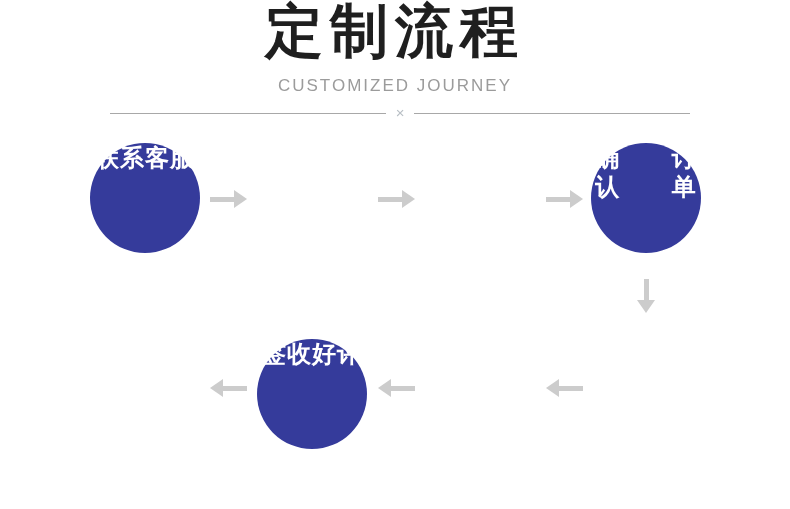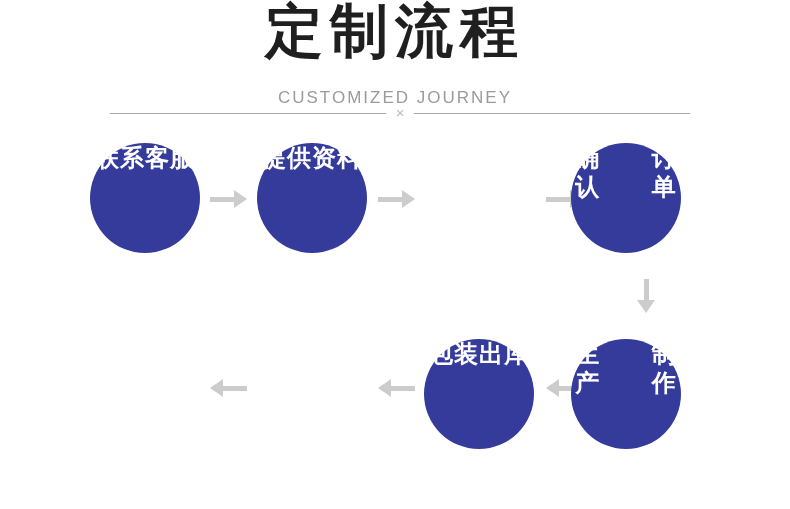--- a/index.html
+++ b/index.html
@@ -20,21 +20,21 @@
   }
   .canvas{position:absolute;inset:0;border-radius:9px;}
 
   
   .title{
     position:absolute;top:-4px;left:0;width:790px;
     text-align:center;font-size:58px;line-height:70px;
     font-weight:900;color:var(--title);letter-spacing:7px;margin:0;
   }
   .subtitle{
-    position:absolute;top:88px;left:0;width:790px;
+    position:absolute;top:76px;left:0;width:790px;
     text-align:center;font-size:17px;line-height:20px;
     color:var(--subtitle);letter-spacing:2px;font-weight:400;
   }
   .divider{
     position:absolute;top:106px;left:110px;width:580px;height:14px;
     display:flex;align-items:center;
   }
   .divider .line{flex:1;height:1px;background:var(--divider-line);}
   .divider .x{
     color:var(--divider-symbol);font-size:15px;line-height:14px;
@@ -47,21 +47,21 @@
     background:var(--circle-fill);color:var(--circle-text);
     display:flex;flex-direction:row;justify-content:center;
     font-size:24px;line-height:29px;font-weight:700;letter-spacing:1px;
     text-align:center;
   }
   .row1{top:143px;}
   .row2{top:339px;}
   .col1{left:90px;}
   .col2{left:257px;}
   .col3{left:424px;}
-  .col4{left:571px;gap:43px;}
+  .col4{left:591px;gap:43px;}
 
   
   .arrow{position:absolute;}
   .arrow-h{width:37px;height:18px;}
   .arrow-h .shaft{position:absolute;top:7px;width:25px;height:5px;background:var(--arrow);}
   .arrow-right .shaft{left:0;}
   .arrow-right .head{
     position:absolute;right:0;top:0;width:0;height:0;
     border-top:9px solid transparent;border-bottom:9px solid transparent;
     border-left:13px solid var(--arrow);
@@ -100,24 +100,20 @@
   </div>
 
   <div class="step row1 col1">
     <span>联系</span>
     <span>客服</span>
   </div>
   <div class="arrow arrow-h arrow-right ar1 ac1">
     <span class="shaft"></span>
       <span class="head"></span>
   </div>
-  <div class="step row1 col2">
-    <span>提供</span>
-    <span>资料</span>
-  </div>
   <div class="arrow arrow-h arrow-right ar1 ac2">
     <span class="shaft"></span>
       <span class="head"></span>
   </div>
   <div class="arrow arrow-h arrow-right ar1 ac3">
     <span class="shaft"></span>
       <span class="head"></span>
   </div>
   <div class="step row1 col4">
     <span>确认</span>
@@ -126,30 +122,26 @@
 
   <div class="arrow arrow-down">
     <span class="shaft"></span>
       <span class="head"></span>
   </div>
 
   <div class="arrow arrow-h arrow-left ar2 ac1">
     <span class="shaft"></span>
       <span class="head"></span>
   </div>
+  <div class="step row2 col2">
+    <span>签收</span>
+    <span>好评</span>
+  </div>
   <div class="arrow arrow-h arrow-left ar2 ac2">
     <span class="shaft"></span>
       <span class="head"></span>
-  </div>
-  <div class="step row2 col3">
-    <span>包装</span>
-    <span>出库</span>
   </div>
   <div class="arrow arrow-h arrow-left ar2 ac3">
     <span class="shaft"></span>
       <span class="head"></span>
   </div>
-  <div class="step row2 col4">
-    <span>生产</span>
-    <span>制作</span>
-  </div>
 
 </div>
 
 </body></html>

